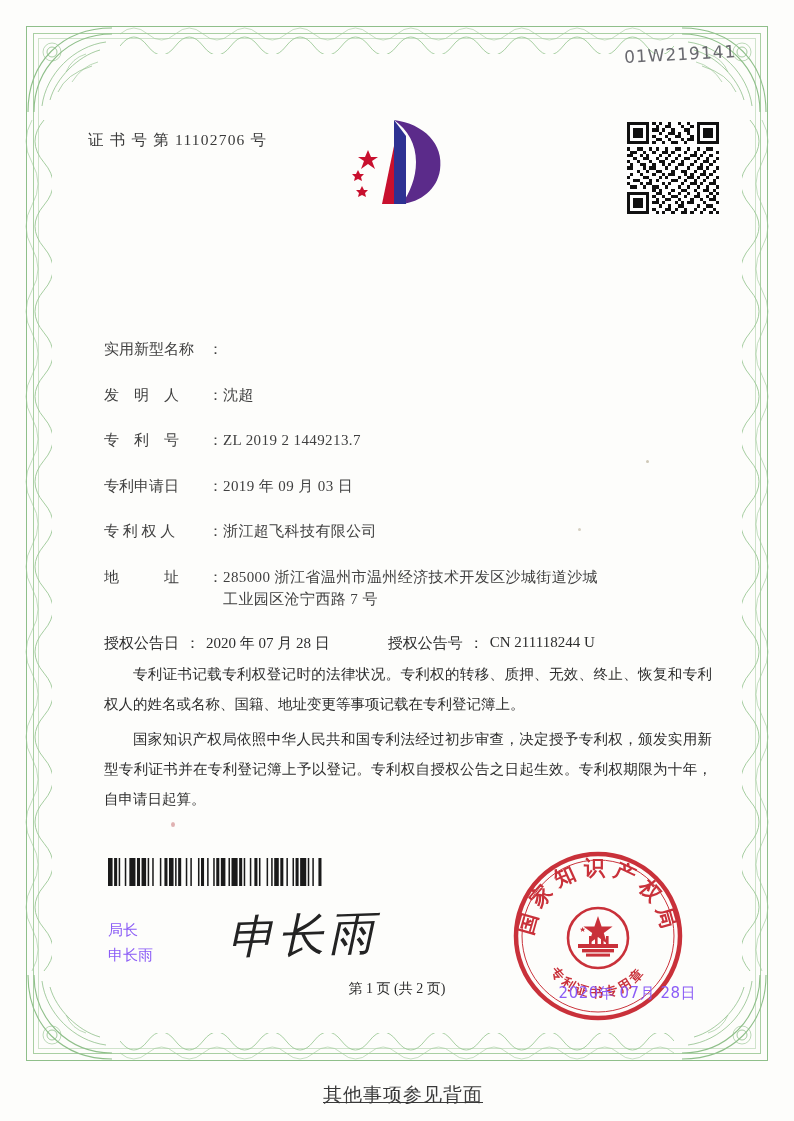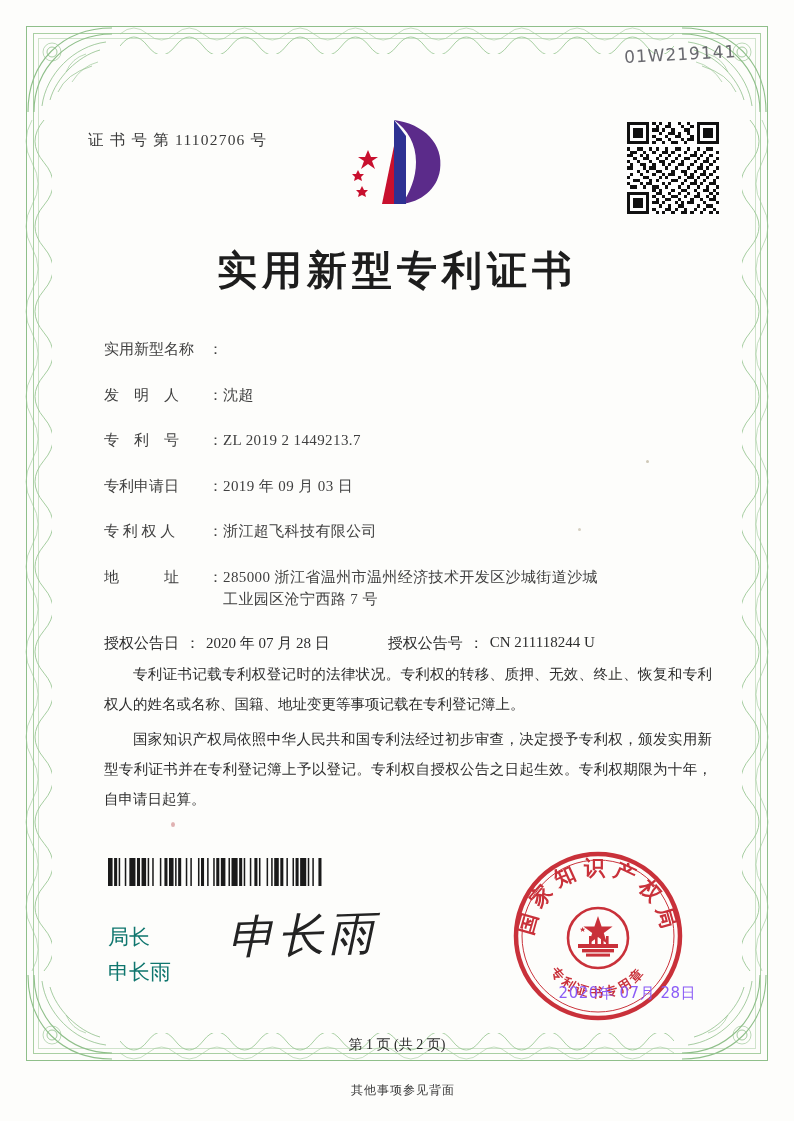--- a/index.html
+++ b/index.html
@@ -189,23 +189,24 @@
     top: 858px;
     width: 215px;
     height: 28px;
   }
 
   
   .sig-block {
     position: absolute;
     left: 108px;
     top: 920px;
-    font-size: 21px;
+    font-size: 15px;
     line-height: 1.65;
-    color: #0f766e;
+    color: #8b5cf6;
+    font-family: Liberation Mono, monospace;
   }
   .sig-hand {
     position: absolute;
     left: 228px;
     top: 905px;
     font-family: "DejaVu Serif", serif;
     font-size: 46px;
     font-style: italic;
     color: #232323;
     letter-spacing: 4px;
@@ -227,33 +228,34 @@
     font-family: "DejaVu Sans", sans-serif;
     font-size: 15px;
     color: #8b5cf6;
     letter-spacing: .5px;
   }
 
   
   .page-no {
     position: absolute;
     left: 0; right: 0;
-    top: 1036px;
+    top: 980px;
     text-align: center;
     font-size: 14px;
     color: #2d2d2d;
   }
   .footer-note {
     position: absolute;
     left: 12px; right: 0;
     top: 1082px;
     text-align: center;
-    font-size: 12px;
+    font-size: 19px;
     color: #3a3a3a;
     letter-spacing: 1px;
+    text-decoration: underline;
   }
 
   
   .speck { position: absolute; border-radius: 50%; }
 </style>
 </head>
 <body>
 
 <div class="cert-page">
 
@@ -582,21 +584,20 @@
           <rect x="14" y="28" width="1" height="1"></rect>
           <rect x="17" y="28" width="2" height="1"></rect>
           <rect x="20" y="28" width="1" height="1"></rect>
           <rect x="23" y="28" width="1" height="1"></rect>
           <rect x="26" y="28" width="1" height="1"></rect>
           <rect x="28" y="28" width="1" height="1"></rect>
       </g>
     </svg>
   </div>
 
-  <div class="title">实用新型专利证书</div>
 
   <div class="fields">
 
     <div class="field-row">
       <div class="field-label">实用新型名称</div>
       <div class="field-colon">：</div>
     </div>
 
     <div class="field-row">
       <div class="field-label">发　明　人</div>

